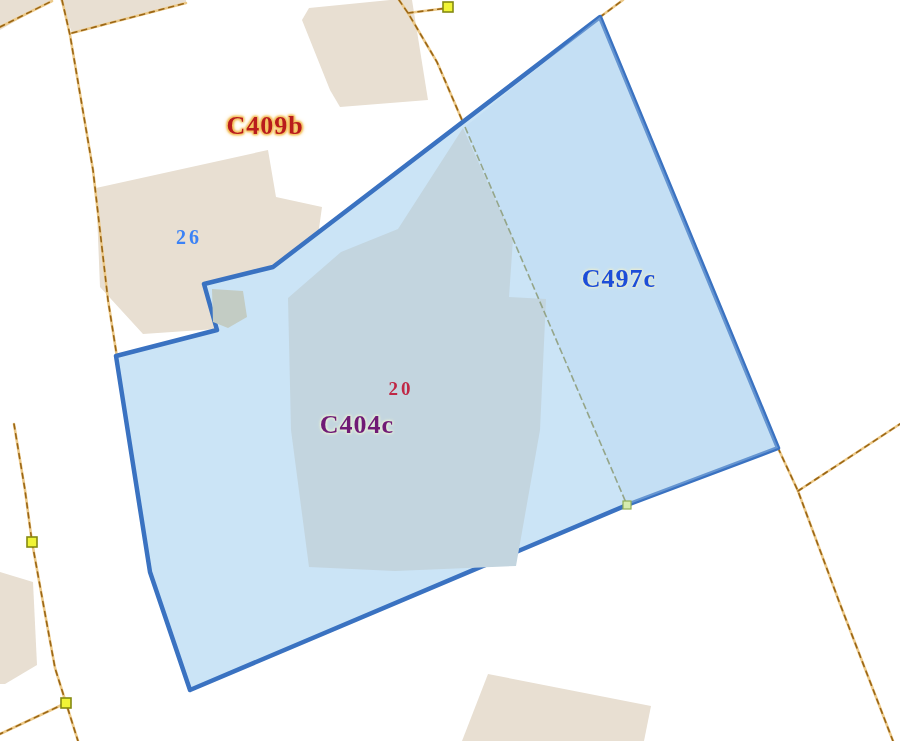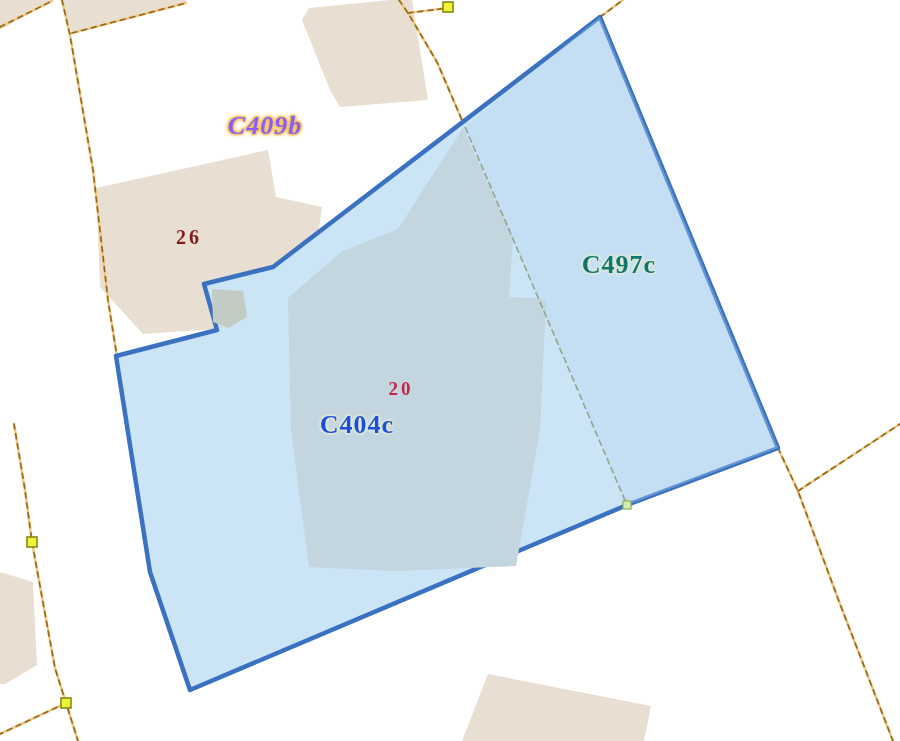--- a/index.html
+++ b/index.html
@@ -96,23 +96,23 @@
 
     <rect x="623" y="501" width="8" height="8" stroke-width="1.2" fill="#d6ecae" stroke="#8fae57"></rect>
 
     <g stroke-width="1.6">
       <rect x="443" y="2" width="10" height="10" fill="#f0f436" stroke="#858a12"></rect>
       <rect x="27" y="537" width="10" height="10" fill="#f0f436" stroke="#858a12"></rect>
       <rect x="61" y="698" width="10" height="10" fill="#f0f436" stroke="#858a12"></rect>
     </g>
   </svg>
 
-  <div class="map-label parcel-code halo-orange" style="left: 265px; top: 126px; color: #8b5cf6; font-style: italic;">C409b</div>
+  <div class="map-label parcel-code halo-orange" style="left: 265px; top: 126px; color: #b91c1c;">C409b</div>
 
-  <div class="map-label house-number" style="left: 189px; top: 237px; color: #7f1d1d;">26</div>
+  <div class="map-label house-number" style="left: 189px; top: 237px; color: #3b82f6;">26</div>
 
-  <div class="map-label parcel-code halo-pale" style="left: 619px; top: 265px; color: #0f766e;">C497c</div>
+  <div class="map-label parcel-code halo-pale" style="left: 619px; top: 279px; color: #1d4ed8;">C497c</div>
 
   <div class="map-label house-number" style="left: 401px; top: 389px; font-size: 19px; color: rgb(191, 39, 69);">20</div>
 
-  <div class="map-label parcel-code halo-pale" style="left: 357px; top: 425px; color: #1d4ed8;">C404c</div>
+  <div class="map-label parcel-code halo-pale" style="left: 357px; top: 425px; color: #701a75;">C404c</div>
 
 </div>
 
 </body></html>

